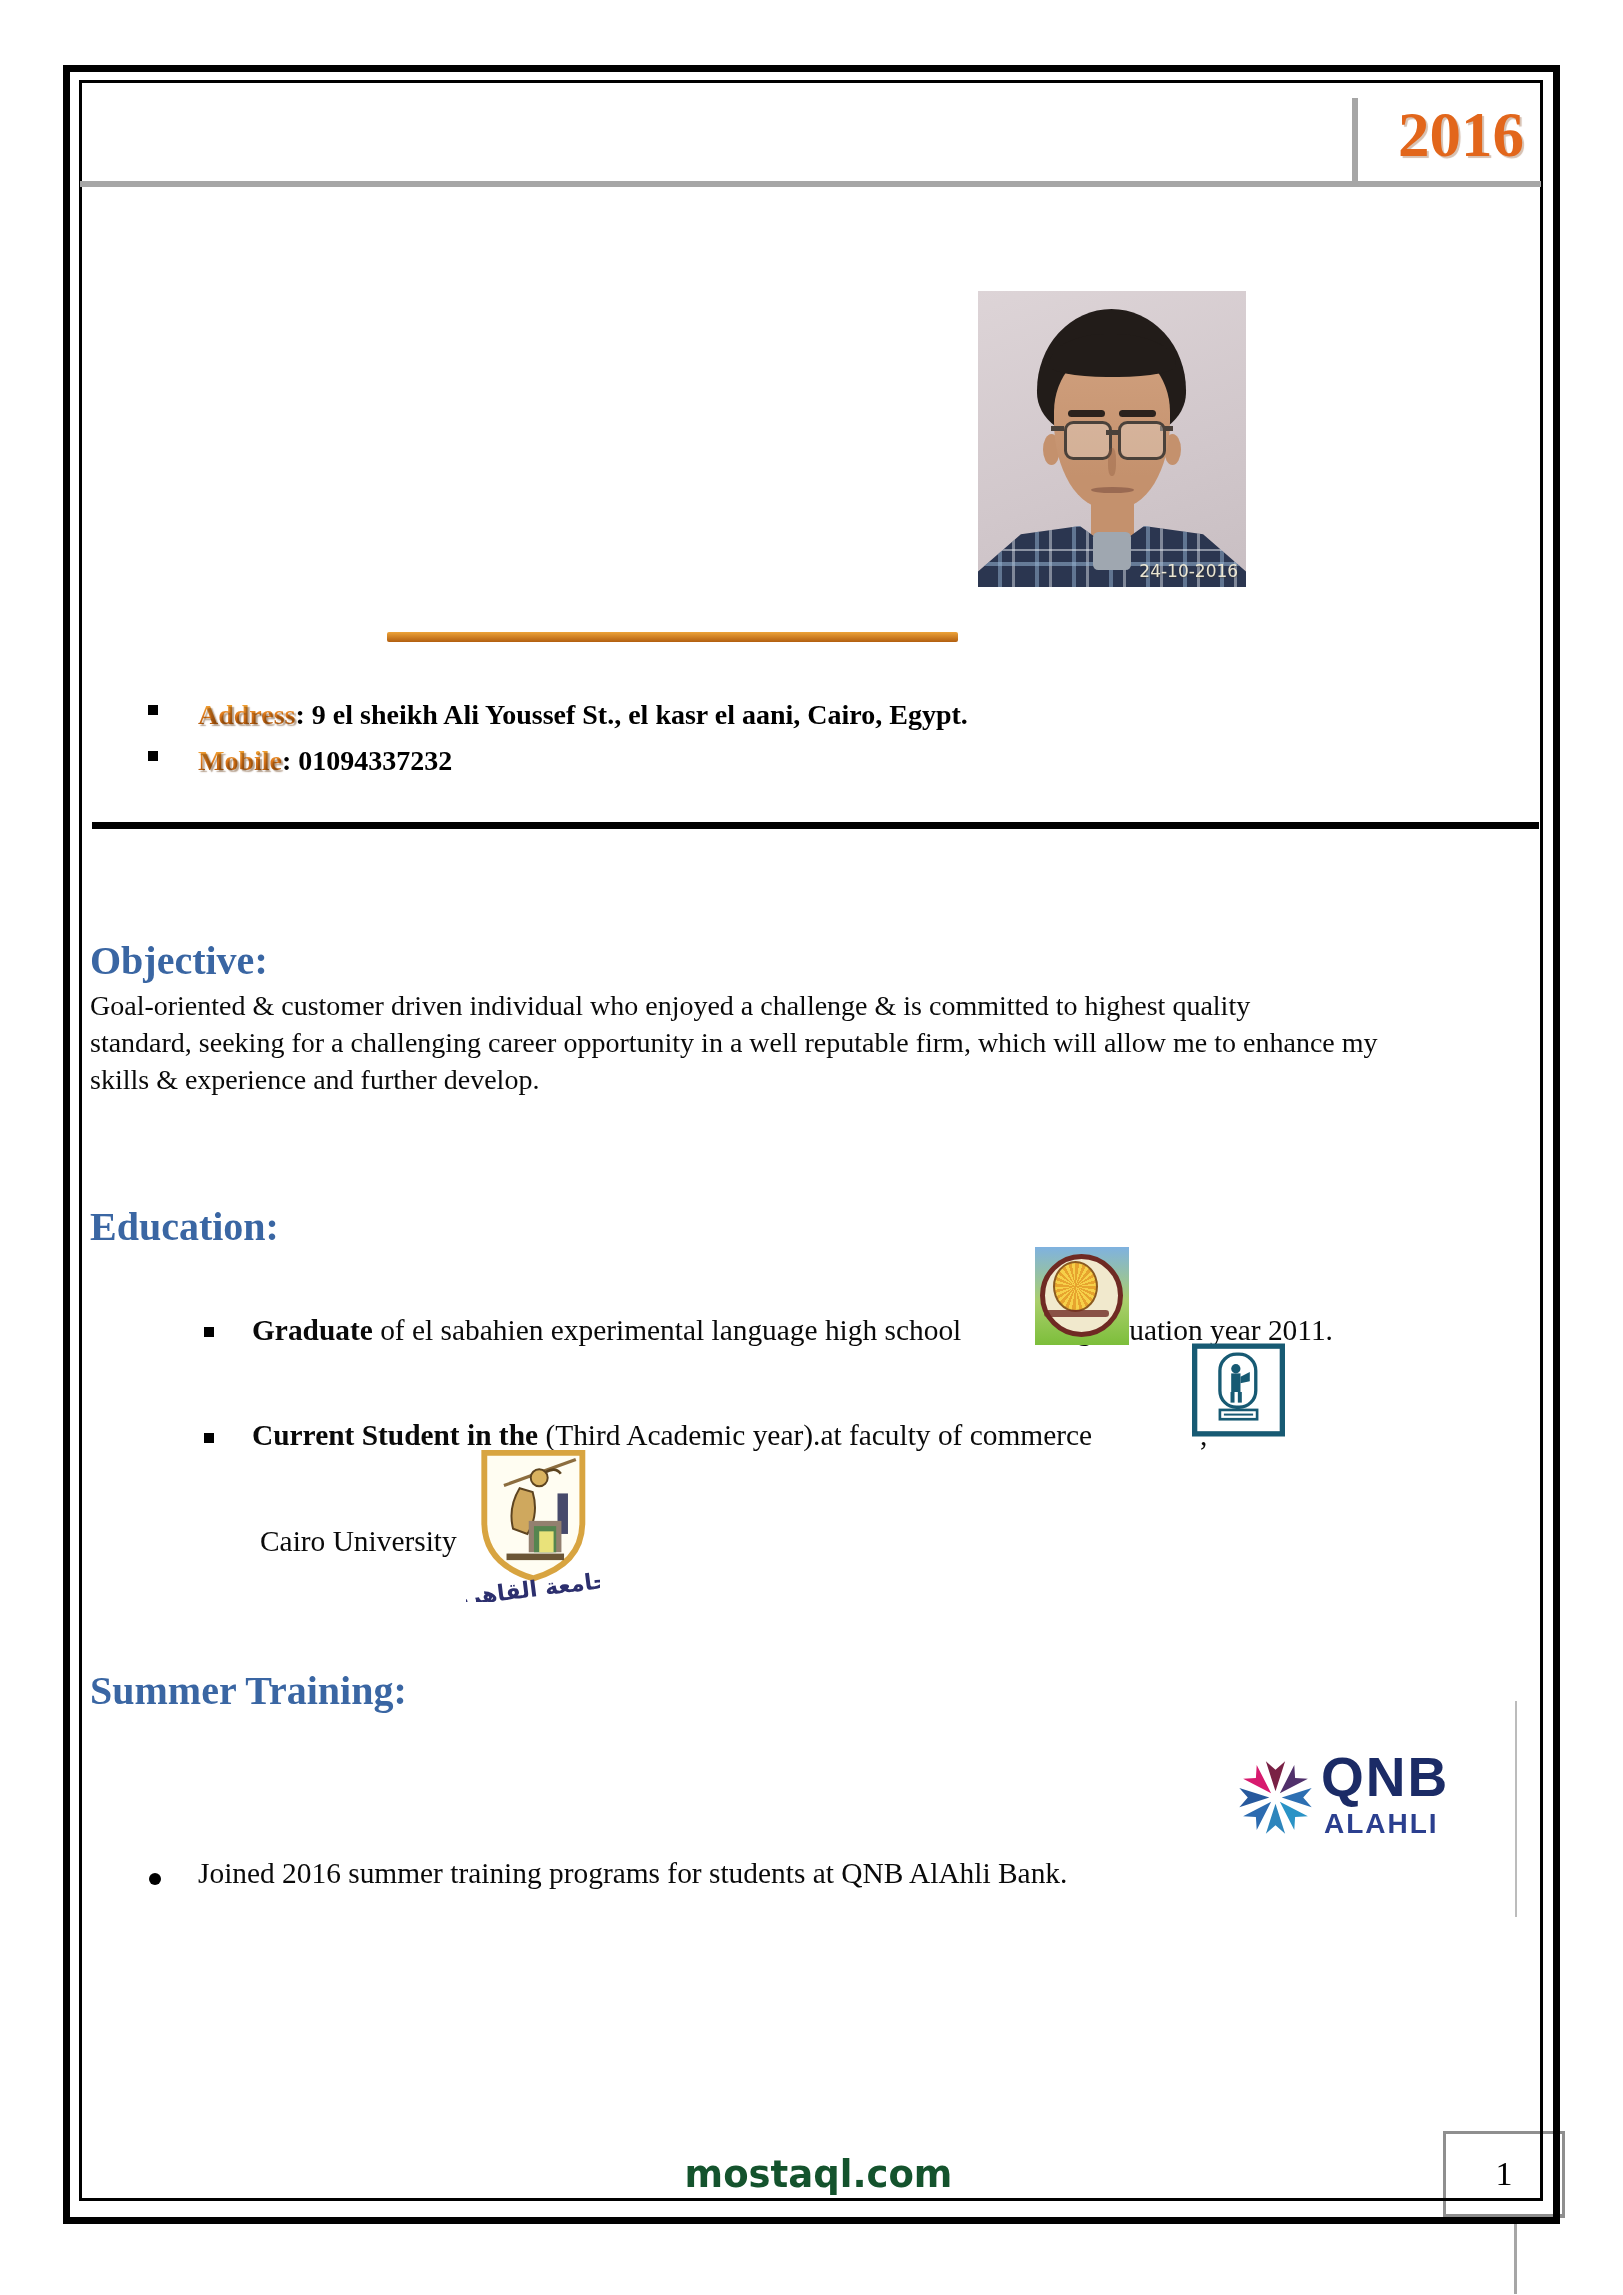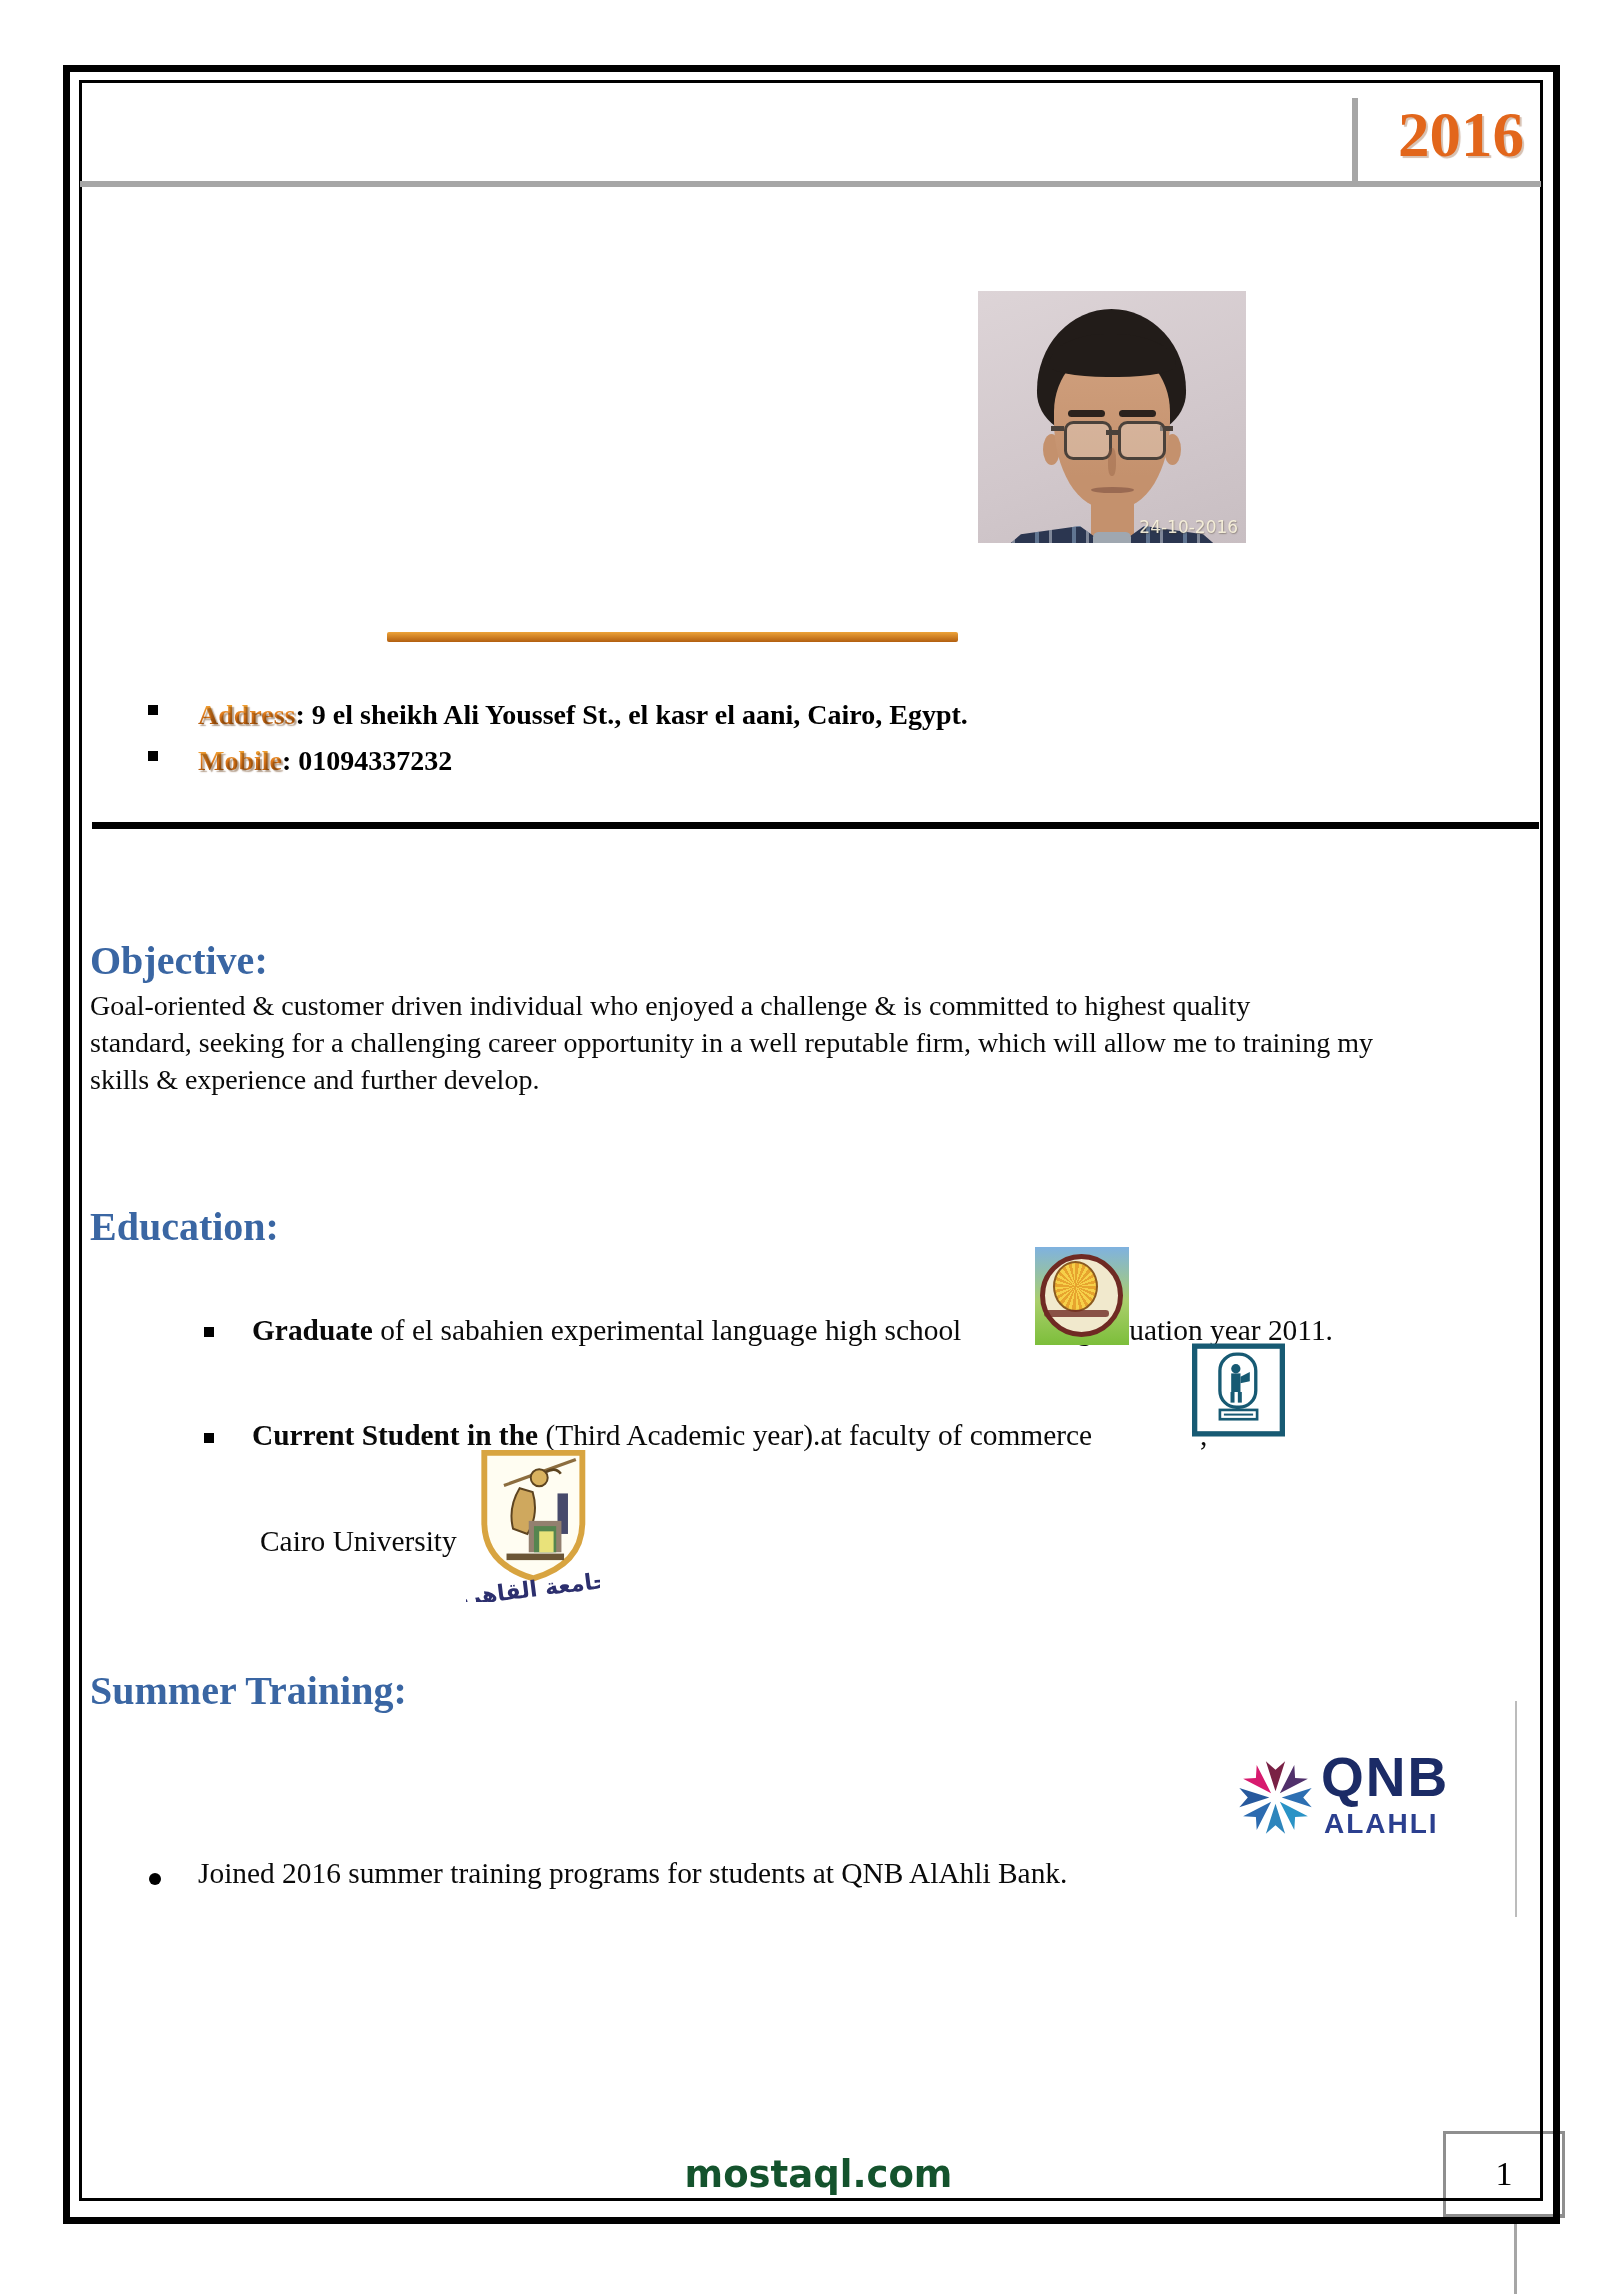--- a/index.html
+++ b/index.html
@@ -13,21 +13,21 @@
                 border:3.3px solid #000;z-index:3;pointer-events:none;}
 
   
   .year{position:absolute;left:1379px;top:99px;width:164px;text-align:center;
         font-size:63px;font-weight:bold;color:#e2661b;z-index:4;
         text-shadow:2px 2px 0.7px rgba(120,50,0,0.30);}
   .vrule{position:absolute;left:1352px;top:98px;width:5.9px;height:87px;background:#a6a6a6;z-index:4;}
   .hrule-gray{position:absolute;left:80px;top:181px;width:1461px;height:5.9px;background:#a6a6a6;z-index:4;}
 
   
-  .photo{position:absolute;left:978px;top:291px;width:268px;height:252px;overflow:hidden;
+  .photo{position:absolute;left:978px;top:291px;width:268px;height:296px;overflow:hidden;
          background:linear-gradient(160deg,#ddd4d7 0%,#d1c7cb 60%,#c8bec2 100%);}
   .hair{position:absolute;left:59px;top:18.3px;width:149px;height:131px;background:#221c19;
         border-radius:50% 50% 42% 42% / 62% 62% 36% 36%;}
   .face{position:absolute;left:76px;top:56px;width:116px;height:162px;
         background:linear-gradient(180deg,#d0a07e 0%,#c4916d 80%);
         border-radius:50% 50% 46% 46% / 40% 40% 54% 54%;}
   .fringe{position:absolute;left:71px;top:43px;width:127px;height:43px;background:#221c19;
         border-radius:48% 52% 50% 50% / 80% 80% 30% 30%;}
   .ear{position:absolute;top:143px;width:17px;height:31px;background:#c4916d;border-radius:50%;}
   .ear.l{left:65px;} .ear.r{left:186px;}
@@ -152,21 +152,21 @@
   <div class="bullet-sq" style="left:148px;top:751px;"></div>
   <div class="contact-line" style="top:734px;">
     <span class="contact-label orange3d">Mobile</span><span>: 01094337232</span>
   </div>
 
   <div class="hrule-black"></div>
 
   <div class="section-heading" style="top:937px;">Objective:</div>
   <div class="obj-body">
     <span class="obj-line">Goal-oriented &amp; customer driven individual who enjoyed a challenge &amp; is committed to highest quality</span>
-    <span class="obj-line">standard, seeking for a challenging career opportunity in a well reputable firm, which will allow me to training my</span>
+    <span class="obj-line">standard, seeking for a challenging career opportunity in a well reputable firm, which will allow me to enhance my</span>
     <span class="obj-line">skills &amp; experience and further develop.</span>
   </div>
 
   <div class="section-heading" style="top:1203px;">Education:</div>
 
   <div class="bullet-sq" style="left:204px;top:1327px;"></div>
   <div class="edu-row" style="left:252px;top:1314px;">
     <span class="lead-bold">Graduate</span><span> of el sabahien experimental language high school</span><span class="logo-slot" style="width:101px;"></span><span>, graduation year 2011.</span>
   </div>
 

